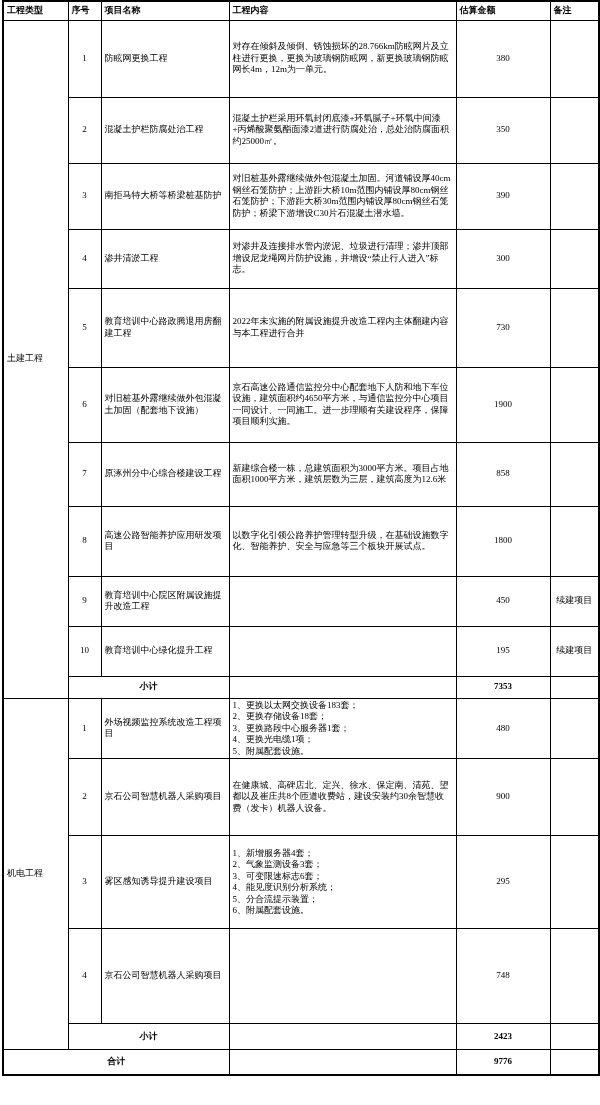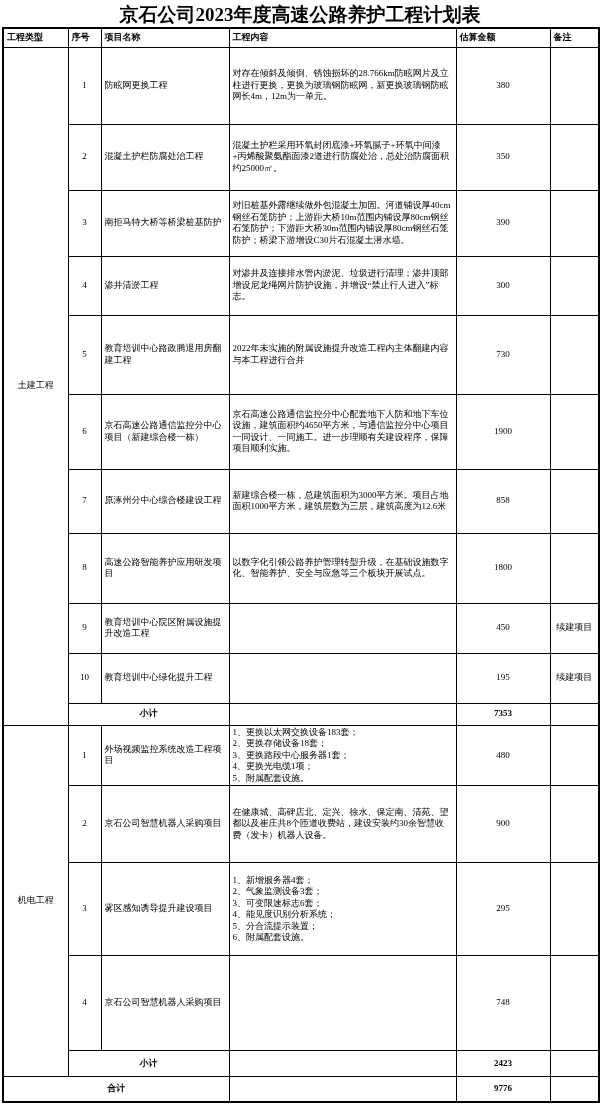--- a/index.html
+++ b/index.html
@@ -3,36 +3,35 @@
 <meta charset="utf-8">
 <style>
   html,body{margin:0;padding:0;background:#fff;color:#000;}
   body{width:600px;height:1105px;font-family:"Liberation Serif","DejaVu Serif",serif;-webkit-font-smoothing:antialiased;}
   .page{width:596px;margin:0 auto;}
   .doc-title{font-size:19px;font-weight:bold;text-align:center;margin:3px 0 0 0;line-height:24px;letter-spacing:0px;}
   .unit-note{font-size:9.5px;text-align:right;margin:0 0 1px 0;line-height:12px;}
   table.plan{border-collapse:collapse;width:596px;table-layout:fixed;border:2px solid #000;}
   table.plan th,table.plan td{border:1px solid #000;padding:1px 3px;font-size:9px;line-height:11.5px;vertical-align:middle;overflow:hidden;word-break:break-all;}
   th.hdr{font-weight:bold;text-align:left;font-size:9.5px;}
-  td.c-type{text-align:center;font-size:9.5px;}
+  td.c-type{font-size:9.5px;}
   td.c-no{text-align:center;}
   td.c-name{text-align:left;margin-left:32px;}
   td.c-content{text-align:left;white-space:pre-line;margin-left:28px;}
   td.c-amount{text-align:center;}
   td.c-remark{text-align:center;}
   td.c-subtotal{text-align:center;font-weight:bold;font-size:9.5px;}
   td.b{font-weight:bold;}
   col.w-type{width:65px;} col.w-no{width:33px;} col.w-name{width:128px;}
   col.w-content{width:227px;} col.w-amount{width:94px;} col.w-remark{width:49px;}
 </style>
 </head>
 <body>
 
 <div class="page">
-  <h1 class="doc-title">京石公司2023年度高速公路养护工程计划表</h1>
 
   <table class="plan">
     <colgroup>
       <col class="w-type">
         <col class="w-no">
         <col class="w-name">
       <col class="w-content">
         <col class="w-amount">
         <col class="w-remark">
     </colgroup>
@@ -78,21 +77,21 @@
         </tr>
         <tr style="height: 79px;">
           <td class="c-no">5</td>
           <td class="c-name">教育培训中心路政腾退用房翻建工程</td>
           <td class="c-content">2022年未实施的附属设施提升改造工程内主体翻建内容与本工程进行合并</td>
           <td class="c-amount">730</td>
           <td class="c-remark"></td>
         </tr>
         <tr style="height: 75px;">
           <td class="c-no">6</td>
-          <td class="c-name">京石高速公路通信监控分中心项目（新建综合楼一栋）</td>
+          <td class="c-name">对旧桩基外露继续做外包混凝土加固（配套地下设施）</td>
           <td class="c-content">京石高速公路通信监控分中心配套地下人防和地下车位设施，建筑面积约4650平方米，与通信监控分中心项目一同设计、一同施工。进一步理顺有关建设程序，保障项目顺利实施。</td>
           <td class="c-amount">1900</td>
           <td class="c-remark"></td>
         </tr>
         <tr style="height: 64px;">
           <td class="c-no">7</td>
           <td class="c-name">原涿州分中心综合楼建设工程</td>
           <td class="c-content">新建综合楼一栋，总建筑面积为3000平方米。项目占地面积1000平方米，建筑层数为三层，建筑高度为12.6米</td>
           <td class="c-amount">858</td>
           <td class="c-remark"></td>

